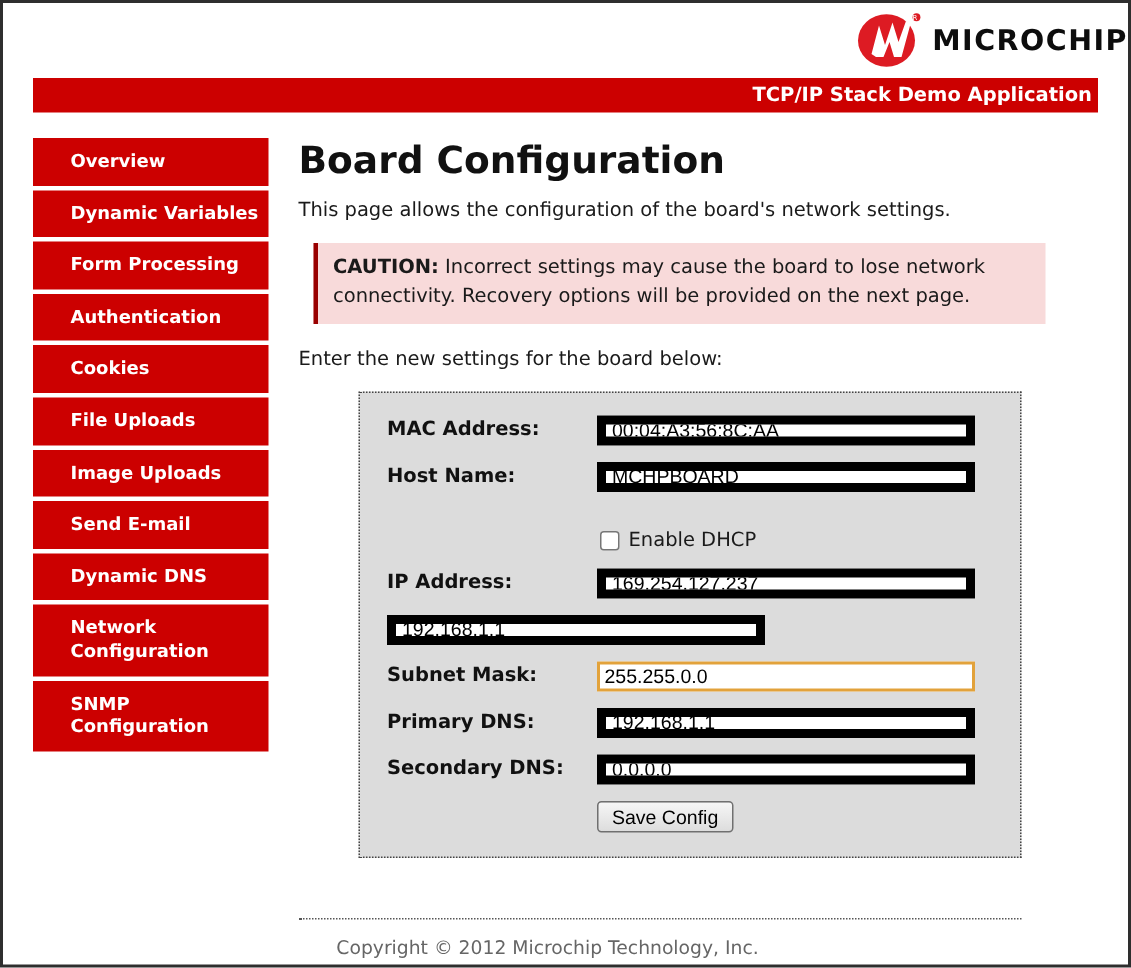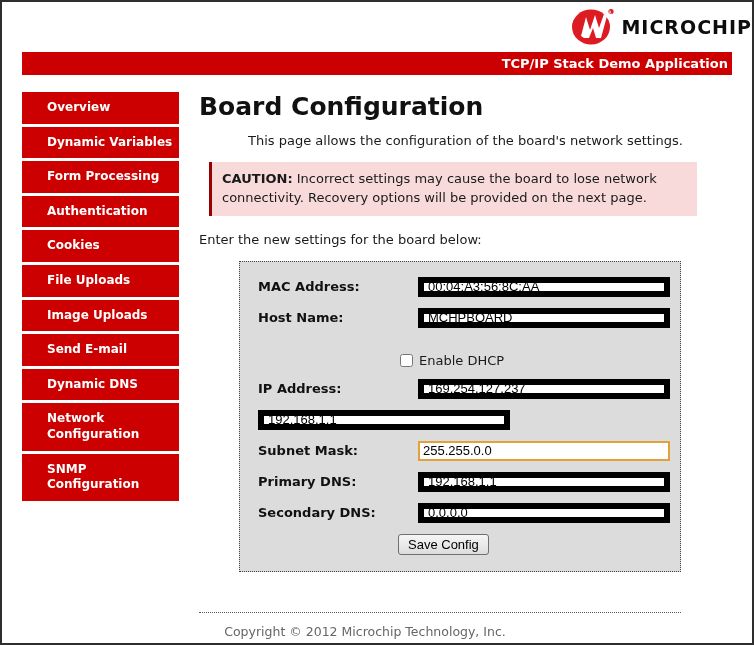--- a/index.html
+++ b/index.html
@@ -29,33 +29,33 @@
   .sidebar { width:157px; flex:0 0 auto; }
   .sidebar-item {
     background:#cc0000; color:#ffffff;
     font-weight:bold; font-size:12px; line-height:1.3;
     padding:8px 4px 8px 25px; margin-bottom:3px;
     cursor:pointer;
   }
   
   .main { flex:1 1 auto; margin-left:20px; min-width:0; }
   .page-title { font-size:25px; font-weight:bold; margin:0 0 12px 0; color:#111111; }
-  .intro { font-size:13px; margin:0 0 14px 0;text-align:center; }
+  .intro { font-size:13px; margin:0 0 14px 0; }
   .caution {
     background:#f8dada; border-left:3px solid #990000;
     margin:0 35px 16px 10px; padding:8px 10px;
     font-size:13px; line-height:1.45;
   }
   .enter-text { font-size:13px; margin:0 0 14px 0; }
   
   .formbox {
     background:#dcdcdc; border:1px dotted #444444;
     margin:0 51px 0 40px; padding:15px 0 14px 18px;
   }
-  .form-row { display:flex; align-items:center; margin-bottom:11px;gap:20px; }
+  .form-row { display:flex; align-items:center; margin-bottom:11px; }
   .form-row:last-child { margin-bottom:2px; }
   .field-label { width:140px; flex:0 0 auto; font-size:13px; font-weight:bold; color:#111111; }
   .text-input {
     width:252px; height:20px;
     border:6px solid #000000; background:#ffffff;
     font-family:"Liberation Sans", sans-serif; font-size:13px;
     padding:1px 4px; color:#000000;
   }
   .text-input.focused { border:2px solid #e2a23b; padding:0 3px; }
   .spacer-row { height:14px; }

